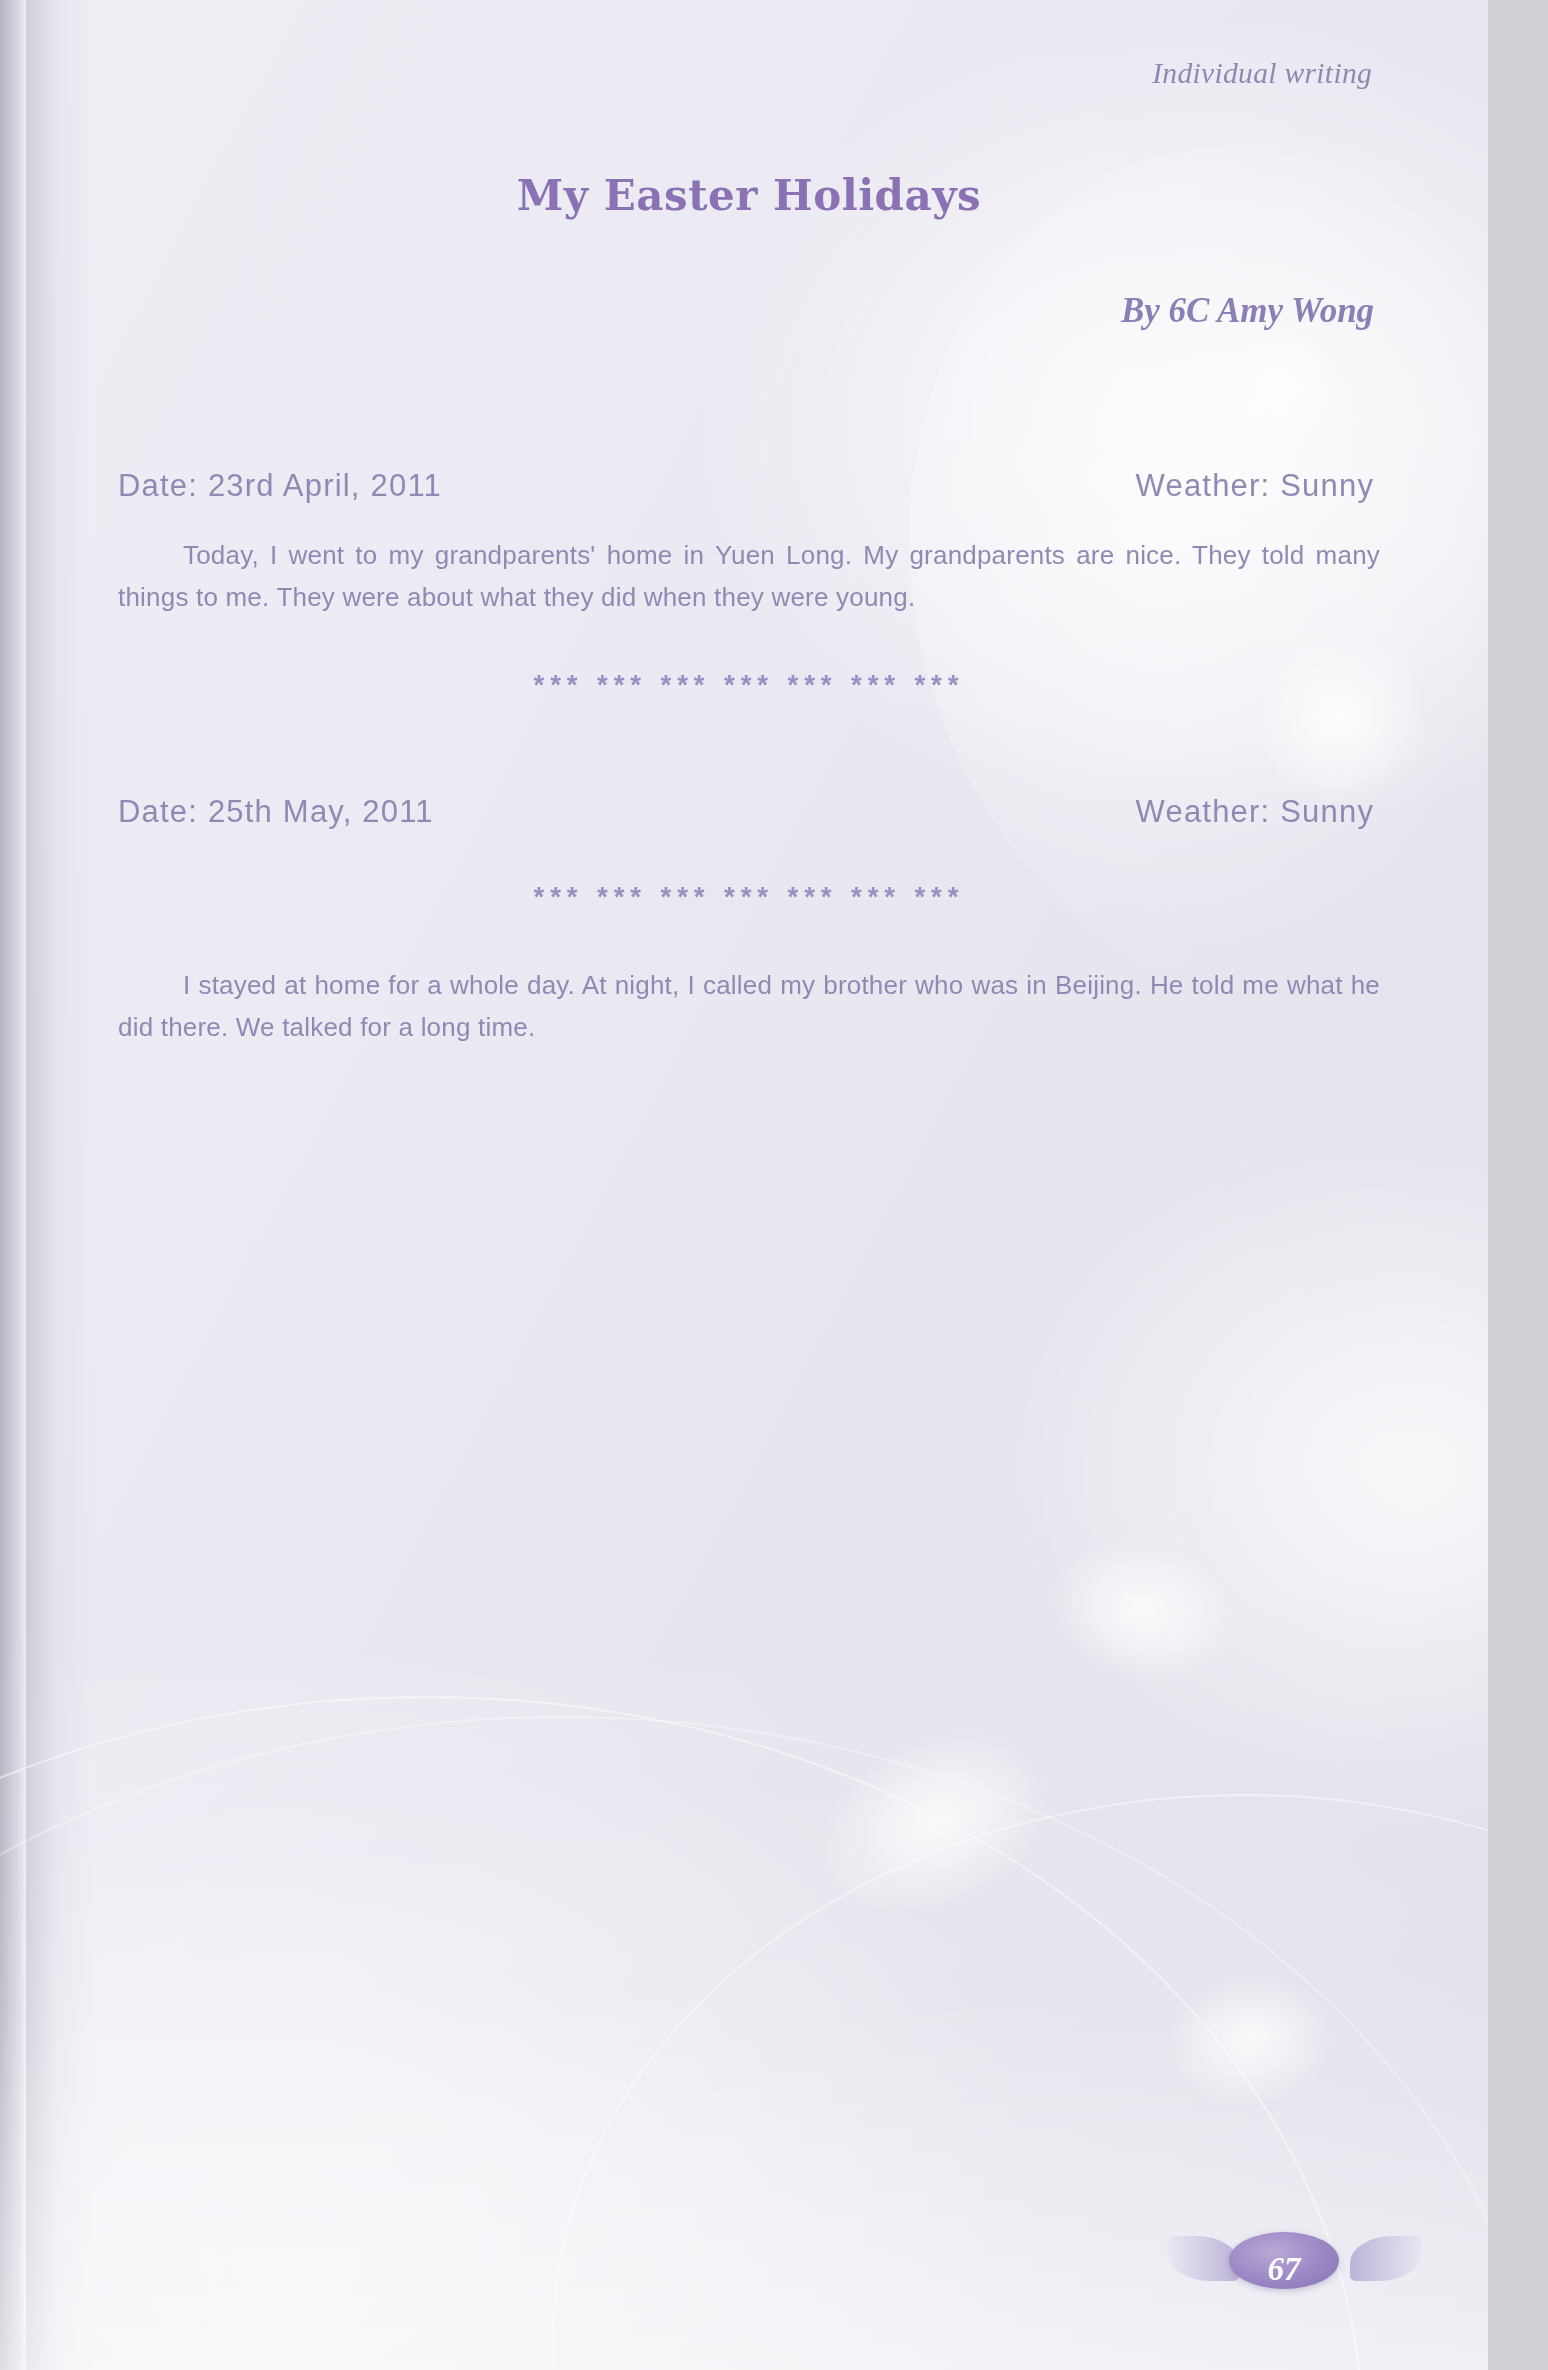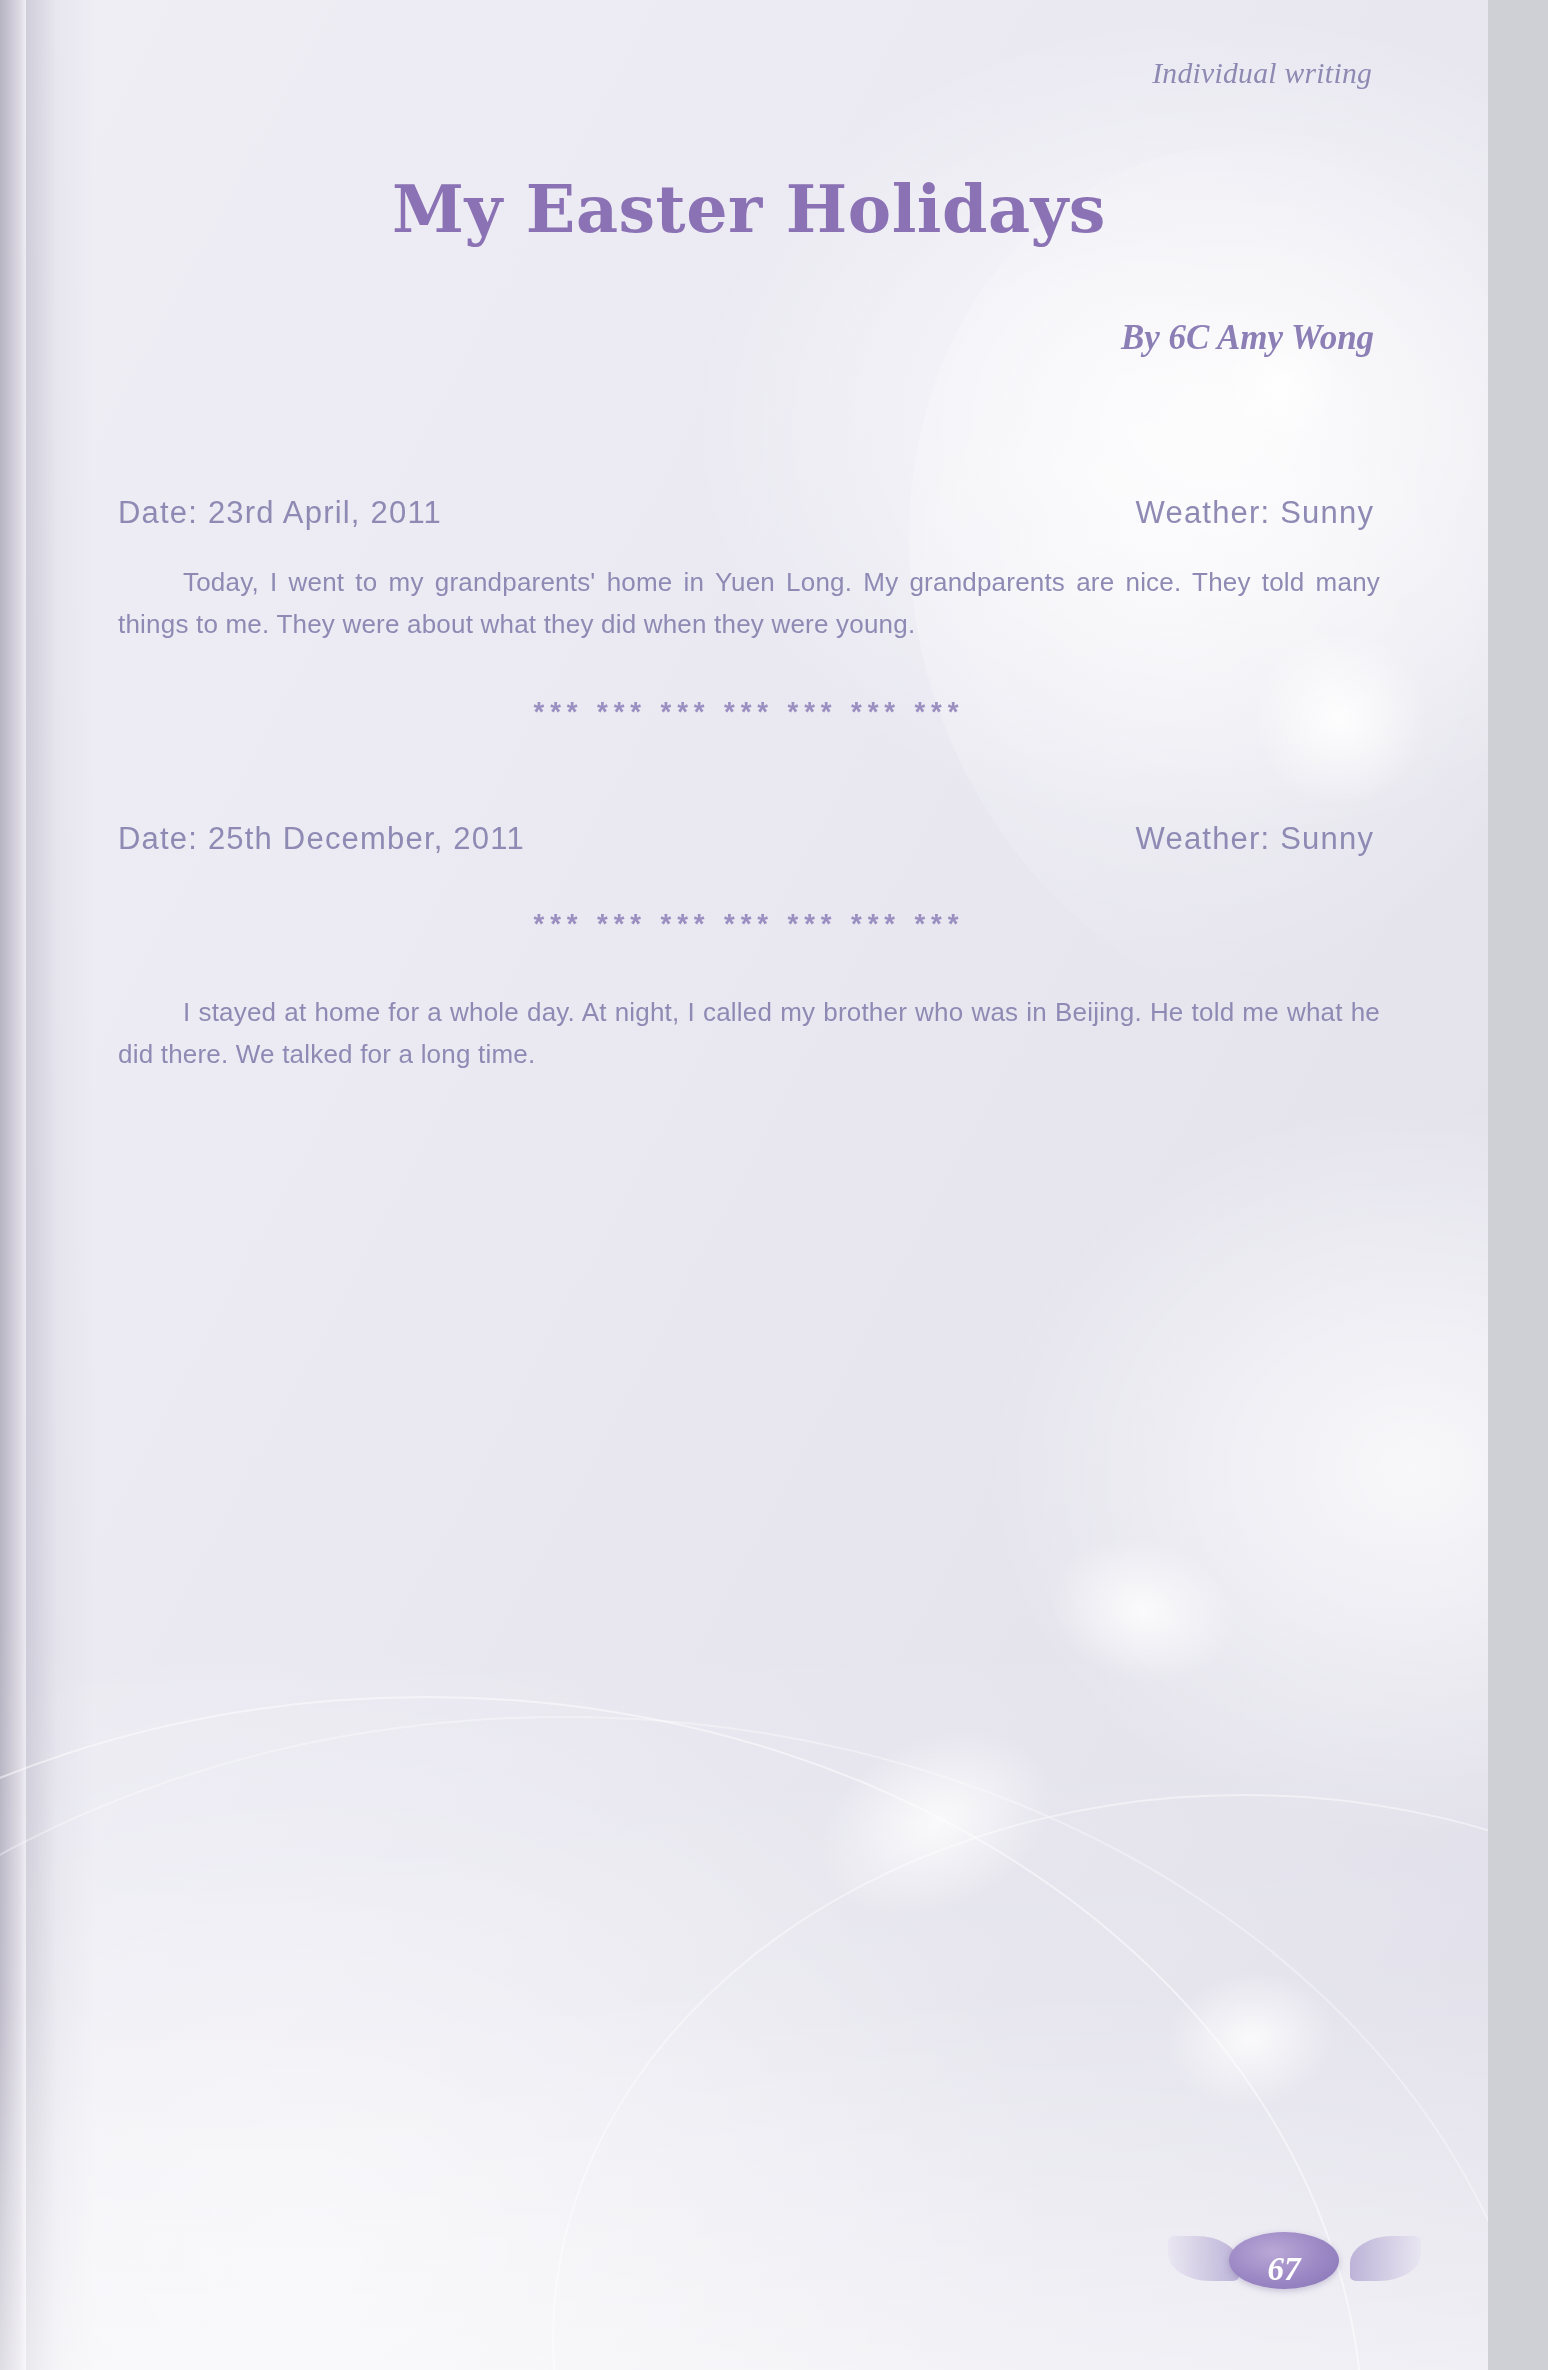--- a/index.html
+++ b/index.html
@@ -90,21 +90,21 @@
     font-size: 29.6px;
     color: #8d89b2;
     padding-top: 57px;
     padding-right: 7.9px;
     letter-spacing: 0.3px;
   }
   .title {
     text-align: center;
     font-family: "DejaVu Serif", serif;
     font-weight: bold;
-    font-size: 65px;
+    font-size: 42px;
     color: #8b72b4;
     margin-top: 81px;
     letter-spacing: 0.5px;
   }
   .byline {
     text-align: right;
     font-family: "Liberation Serif", serif;
     font-style: italic;
     font-weight: bold;
     font-size: 35px;
@@ -218,21 +218,21 @@
         <span class="date">Date:  23rd  April,  2011</span>
         <span class="weather">Weather:  Sunny</span>
       </div>
       <p class="entry-body"><span class="indent"></span><span>Today, I went to my grandparents' home in Yuen Long. My grandparents are nice. They told many things to me. They were about what they did when they were young.</span></p>
     </div>
 
     <div class="divider">*** *** *** *** *** *** ***</div>
 
     <div class="entry">
       <div class="entry-head">
-        <span class="date">Date:  25th  December,  2011</span>
+        <span class="date">Date:  25th  May,  2011</span>
         <span class="weather">Weather:  Sunny</span>
       </div>
     </div>
 
     <div class="divider">*** *** *** *** *** *** ***</div>
 
     <div class="entry">
       <p class="entry-body"><span class="indent"></span><span>I stayed at home for a whole day. At night, I called my brother who was in Beijing. He told me what he did there. We talked for a long time.</span></p>
     </div>
 

